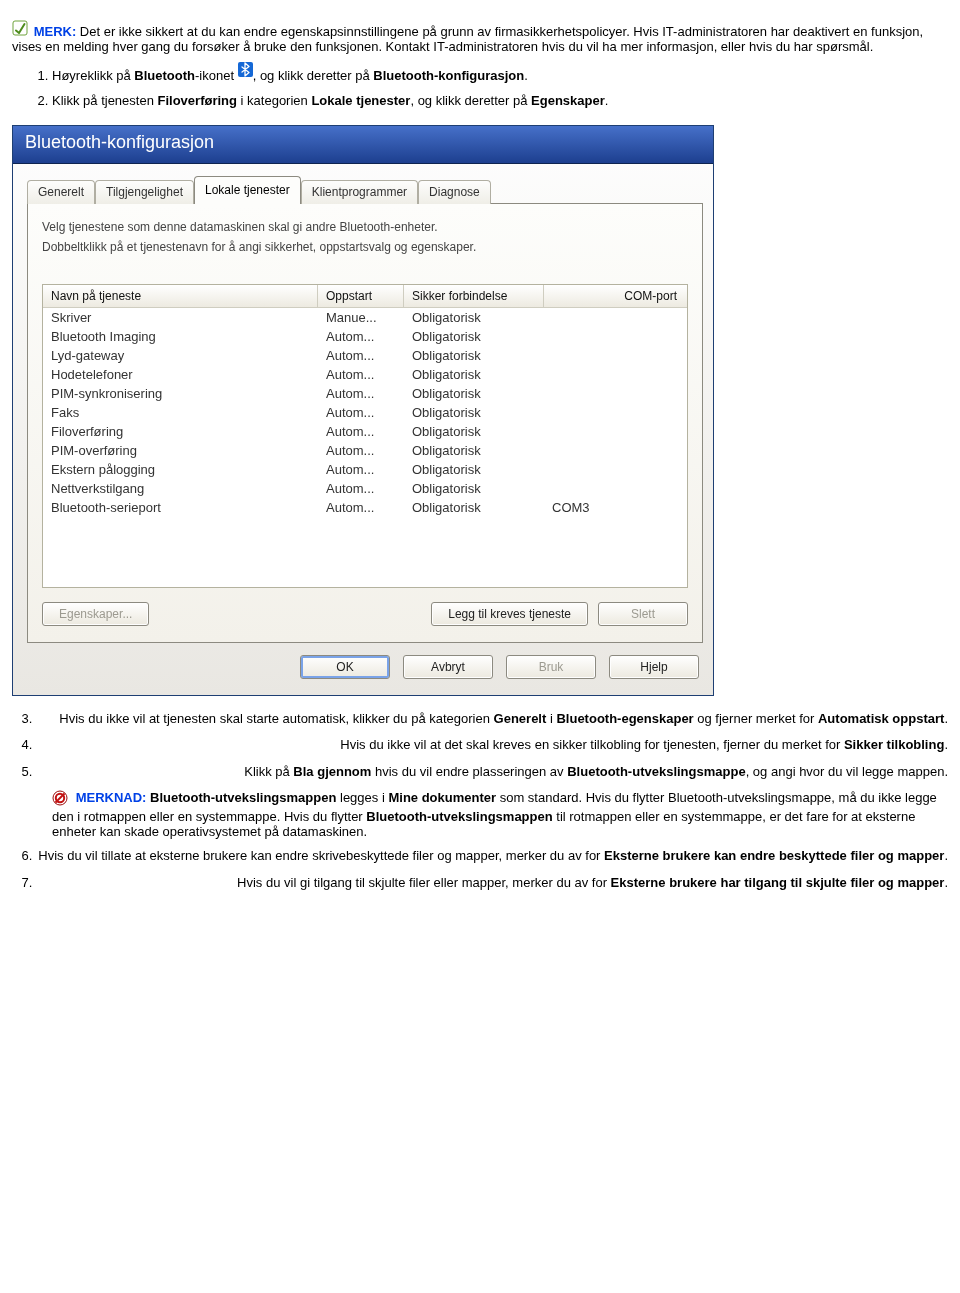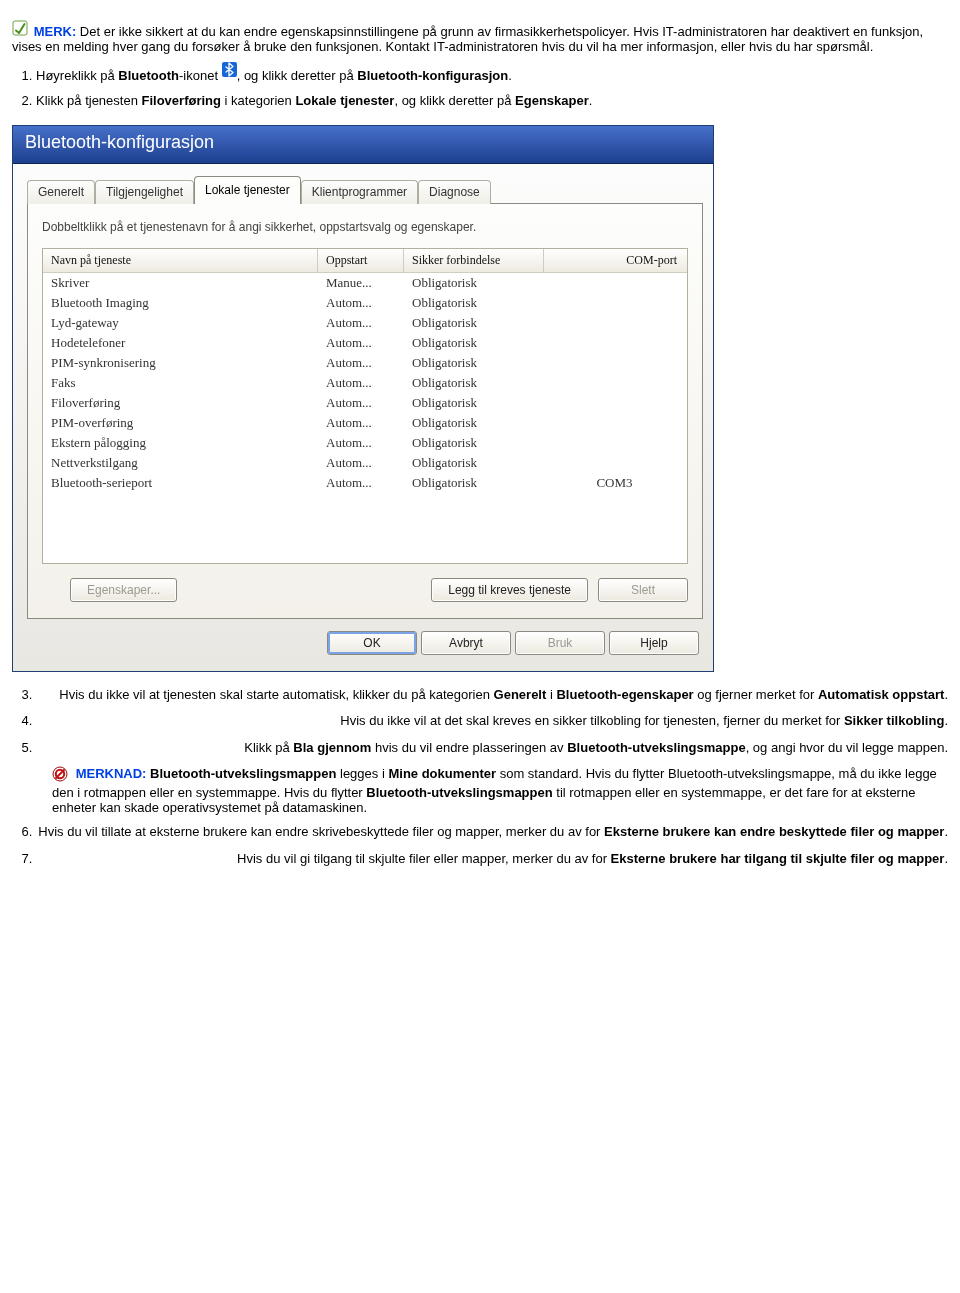--- a/index.html
+++ b/index.html
@@ -25,21 +25,21 @@
   .note-body {
     color: #000;
     font-weight: normal;
   }
   ol.steps {
     list-style: decimal;
     margin: 8px 0 0 0;
     padding-left: 24px;
   }
   ol.steps > li {
-    margin: 6px 0;
+    margin: 6px 16px;
     line-height: 1.45;
   }
   .b { font-weight: bold; }
   .bt-inline-icon { vertical-align: text-bottom; }
 
   
   .sshot {
     width: 700px;
     margin: 14px 0 14px 0;
     background: linear-gradient(to bottom, #fefefe, #e9e7e2);
@@ -91,22 +91,21 @@
     background: linear-gradient(to bottom, #fdfdfb, #f3f1ea);
     padding: 14px 14px 16px 14px;
   }
   .desc-line {
     color: #444;
     margin: 2px 0 6px 0;
   }
   .listview {
     border: 1px solid #b4b29f;
     background: #fff;
-    margin-top: 14px;
-    font-family: Liberation Serif, serif;
+    margin-top: 30px;
   }
   .lv-header {
     display: grid;
     grid-template-columns: 275px 86px 140px 1fr;
     background: linear-gradient(to bottom, #ffffff, #ece9df);
     font-size: 12px;
     color: #111;
   }
   .lv-header > div {
     border-right: 1px solid #cfcdc0;
@@ -122,30 +121,29 @@
     display: grid;
     grid-template-columns: 275px 86px 140px 1fr;
     font-size: 13px;
     color: #333;
   }
   .lv-body .row > div {
     padding: 2px 8px 2px 8px;
     white-space: nowrap;
   }
   .lv-body .row > div:last-child {
-    text-align: center;
+    text-align: left;
     padding-right: 10px;
   }
   .lv-spacer { height: 70px; }
   .btn-row {
     display: flex;
     gap: 10px;
     margin-top: 14px;
     align-items: center;
-    margin-left: 28px;
   }
   .btn-row .spacer { flex: 1; }
   .xp-btn {
     min-width: 90px;
     padding: 4px 16px;
     font-size: 12px;
     background: linear-gradient(to bottom, #ffffff, #ece9df);
     border: 1px solid #8c8a80;
     border-radius: 3px;
     color: #222;
@@ -156,21 +154,21 @@
   .xp-btn[disabled] {
     color: #9c9a90;
     cursor: default;
   }
   .xp-btn.default {
     box-shadow: inset 0 0 0 2px #7aa3e8;
   }
   .bottom-row {
     display: flex;
     justify-content: flex-end;
-    gap: 4px;
+    gap: 13px;
     padding: 0 14px 16px 14px;
   }
 
   
   .indent-block {
     margin-left: 40px;
     margin-top: 6px;
   }
   .no-bullet-icon {
     display: inline-block;
@@ -222,20 +220,21 @@
 
   <div class="tabs">
     <div class="tab">Generelt</div>
     <div class="tab">Tilgjengelighet</div>
     <div class="tab active">Lokale tjenester</div>
     <div class="tab">Klientprogrammer</div>
     <div class="tab">Diagnose</div>
   </div>
 
   <div class="panel">
+    <div class="desc-line">Velg tjenestene som denne datamaskinen skal gi andre Bluetooth-enheter.</div>
     <div class="desc-line">Dobbeltklikk på et tjenestenavn for å angi sikkerhet, oppstartsvalg og egenskaper.</div>
 
     <div class="listview">
       <div class="lv-header">
         <div>Navn på tjeneste</div>
         <div>Oppstart</div>
         <div>Sikker forbindelse</div>
         <div>COM-port</div>
       </div>
       <div class="lv-body" id="lv-body">

